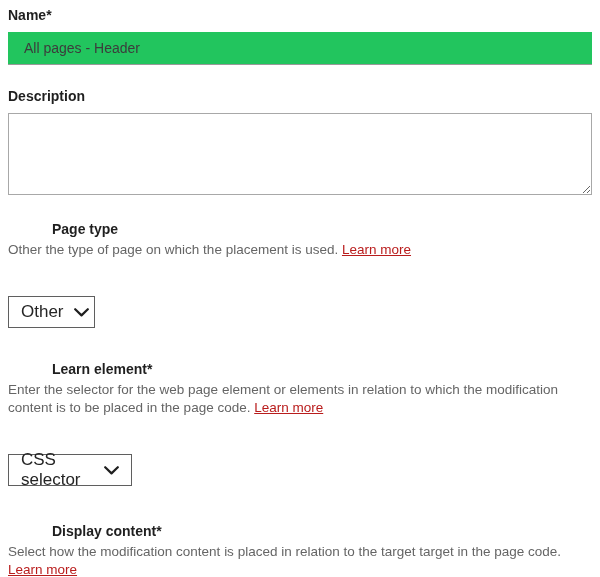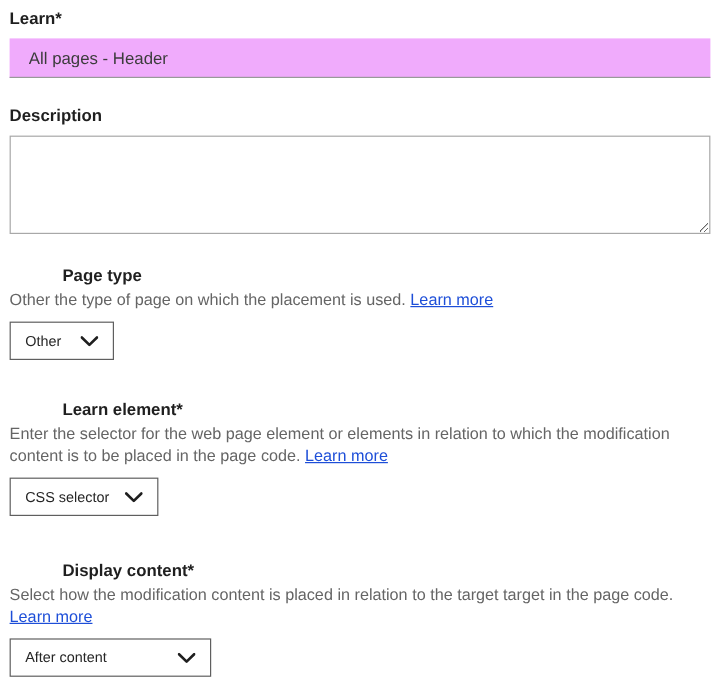--- a/index.html
+++ b/index.html
@@ -21,26 +21,26 @@
     font-size: 14px; font-weight: bold; line-height: 17px;
     color: #1f1f1f; margin: 0 0 8px 0;
   }
   .field-label.tight { margin-bottom: 3px; padding-left: 44px; }
 
   .helper {
     font-size: 13.5px; line-height: 18px;
     color: #656565; margin: 0 0 9px 0;
   }
   .learn-more {
-    color: #1d4ed8; text-decoration: underline; cursor: pointer;
+    color: #b91c1c; text-decoration: underline; cursor: pointer;
   }
 
   .text-input {
     display: block; width: 100%; height: 33px;
-    background: #f0abfc;
+    background: #22c55e;
     border: none; border-bottom: 1px solid #999999;
     padding: 0 16px; box-sizing: border-box;
     font-family: "Liberation Sans", sans-serif;
     font-size: 14px; color: #3c3c3c;
     outline: none;
   }
 
   .textarea {
     display: block; width: 100%; height: 82px;
     background: #ffffff;
@@ -52,40 +52,41 @@
     padding: 6px 8px;
     outline: none;
   }
 
   .dropdown {
     display: inline-flex; align-items: center; justify-content: space-between;
     height: 32px; box-sizing: border-box;
     background: #ffffff;
     border: 1px solid #5f5f5f;
     padding: 0 12px;
-    font-size: 12px; color: #252525;
+    font-size: 17px; color: #252525;
     cursor: pointer;
     user-select: none;
+    margin-top: 28px;
   }
   .dd-page-type { width: 87px; }
   .dd-selector  { width: 124px; flex: 0 0 124px; }
   .dd-display   { width: 168px; }
 
   .chevron { margin-left: 10px; flex: 0 0 auto; display: block; }
 
   .target-row { display: flex; align-items: stretch; justify-content: space-between; }
   .target-row .text-input { flex: 1 1 auto; margin-left: 16px; width: auto; }
 </style>
 </head>
 <body>
 
 <form>
 
   <div class="section sec-name">
-    <div class="field-label">Learn*</div>
+    <div class="field-label">Name*</div>
     <input class="text-input" type="text" value="All pages - Header" style="">
   </div>
 
   <div class="section sec-description">
     <div class="field-label">Description</div>
     <textarea class="textarea" style=""></textarea>
   </div>
 
   <div class="section sec-page-type">
     <div class="field-label tight">Page type</div>

